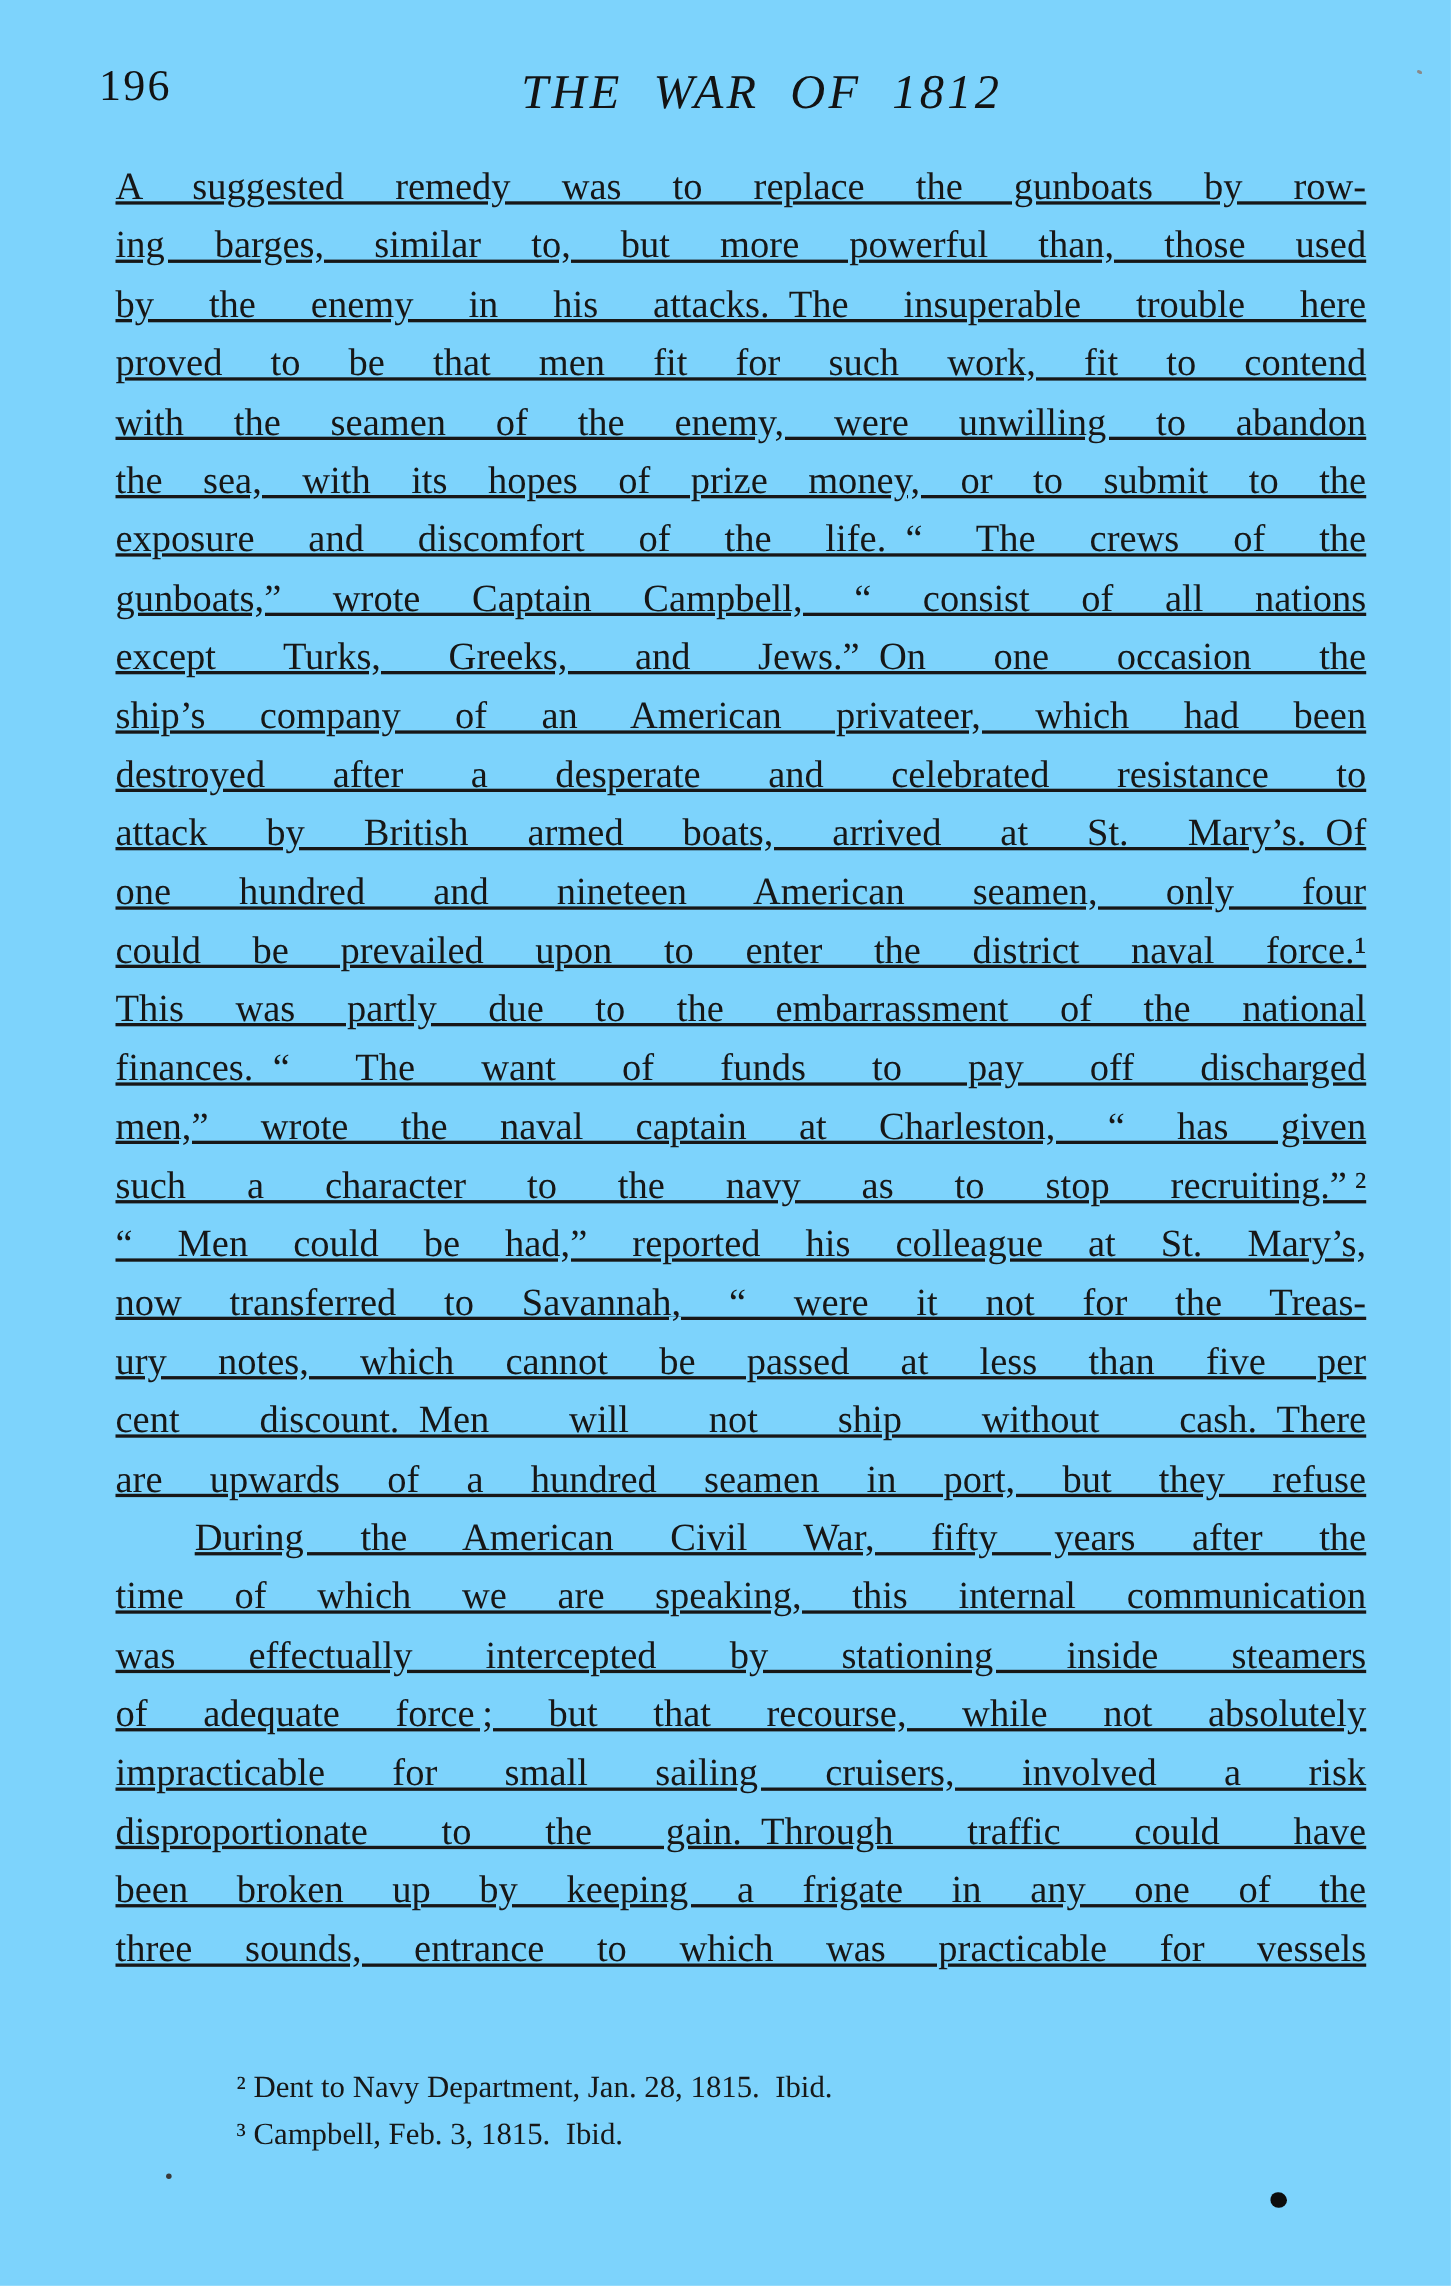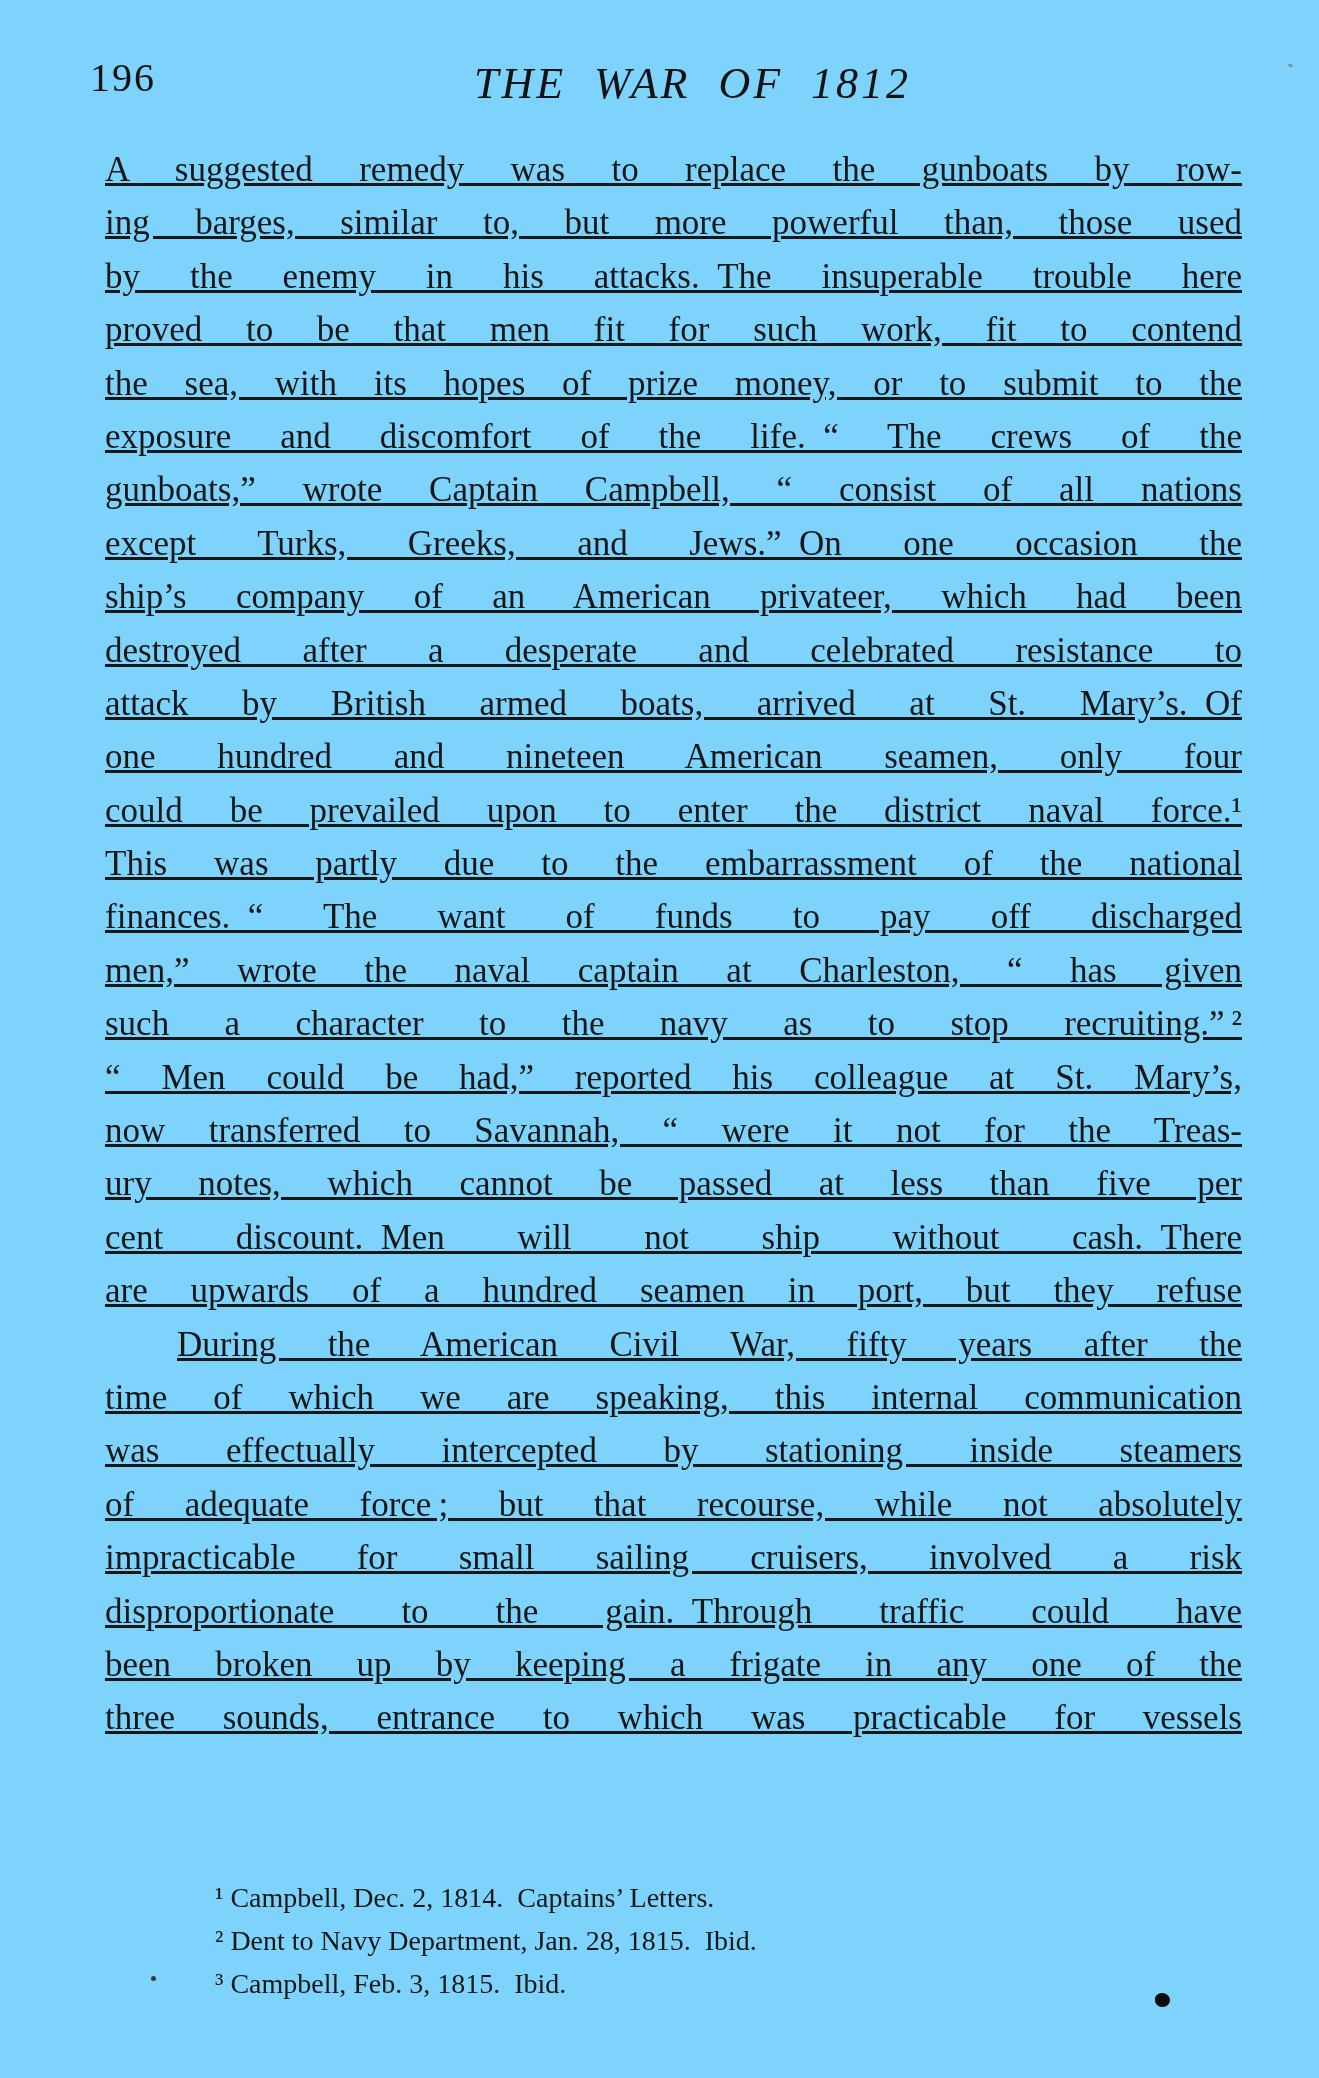--- a/index.html
+++ b/index.html
@@ -98,20 +98,21 @@
 <div class="page">
 
   <div class="folio">196</div>
   <div class="running-title">THE WAR OF 1812</div>
 
   <div class="body-text">
     <div class="line">A suggested remedy was to replace the gunboats by row-</div>
     <div class="line">ing barges, similar to, but more powerful than, those used</div>
     <div class="line">by the enemy in his attacks. The insuperable trouble here</div>
     <div class="line">proved to be that men fit for such work, fit to contend</div>
+    <div class="line">with the seamen of the enemy, were unwilling to abandon</div>
     <div class="line">the sea, with its hopes of prize money, or to submit to the</div>
     <div class="line">exposure and discomfort of the life. “ The crews of the</div>
     <div class="line">gunboats,” wrote Captain Campbell, “ consist of all nations</div>
     <div class="line">except Turks, Greeks, and Jews.” On one occasion the</div>
     <div class="line">ship’s company of an American privateer, which had been</div>
     <div class="line">destroyed after a desperate and celebrated resistance to</div>
     <div class="line">attack by British armed boats, arrived at St. Mary’s. Of</div>
     <div class="line">one hundred and nineteen American seamen, only four</div>
     <div class="line">could be prevailed upon to enter the district naval force.¹</div>
     <div class="line">This was partly due to the embarrassment of the national</div>
@@ -127,21 +128,20 @@
     <div class="line">time of which we are speaking, this internal communication</div>
     <div class="line">was effectually intercepted by stationing inside steamers</div>
     <div class="line">of adequate force ; but that recourse, while not absolutely</div>
     <div class="line">impracticable for small sailing cruisers, involved a risk</div>
     <div class="line">disproportionate to the gain. Through traffic could have</div>
     <div class="line">been broken up by keeping a frigate in any one of the</div>
     <div class="line">three sounds, entrance to which was practicable for vessels</div>
   </div>
 
   <div class="footnotes">
-    <div class="fn-line">¹ Campbell, Dec. 2, 1814. Captains’ Letters.</div>
     <div class="fn-line">² Dent to Navy Department, Jan. 28, 1815. Ibid.</div>
     <div class="fn-line">³ Campbell, Feb. 3, 1815. Ibid.</div>
   </div>
 
   <div class="ink-blob"></div>
   <div class="speck-fn"></div>
   <div class="speck-top-right"></div>
 
 </div>
 

